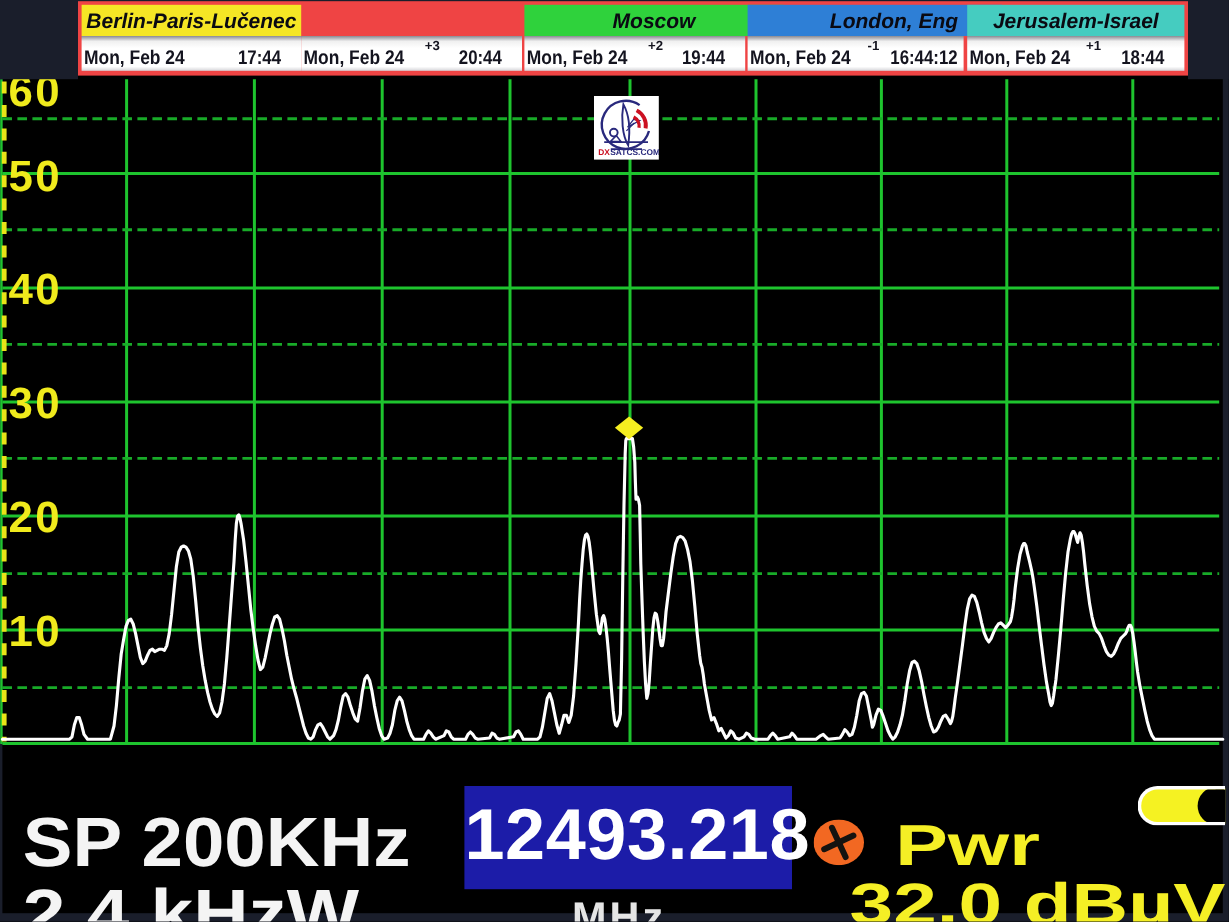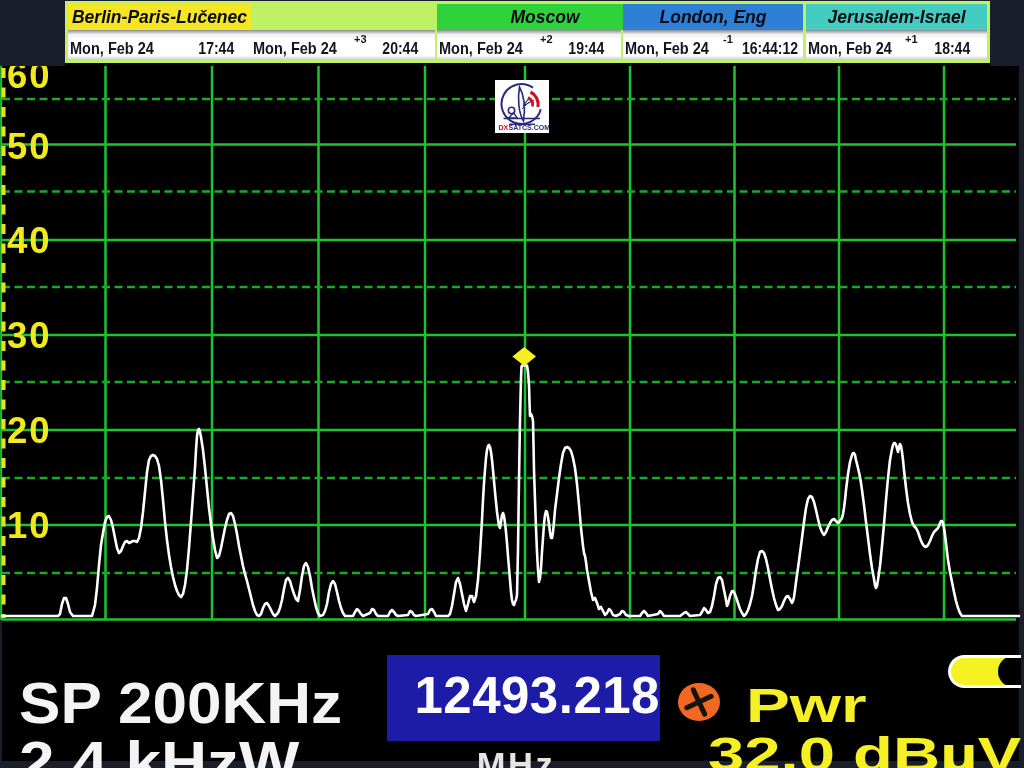--- a/index.html
+++ b/index.html
@@ -68,25 +68,25 @@
       450,614 452,606 454,594 456,582 458,578 460,584 462,594 464,604 466,611 468,604 470,596 472,596 474,602 476,596 478,580 480,553 482,520 483,500 484,483 485,470 486,458 487,450 488,446 489,445 490,447 491,452 492,460 493,470 495,492 497,512 499,526 500,528 501,522 502,515 503,513 504,516 505,523 506,532 507,543 508,556 509,568 510,580 511,592 512,600 513,604 514,605 515,602 516,600 517,595 518,550 519,480 520,420 521,378 521.5,367 522,365.5 527,365.5 528,372 529,385 529.5,402 530,416 531,414 532,416 533,421 533.5,444 534,470 535,500 536,528 537,552 538,570 539,582 540,578 541,568 542,552 543,538 544,524 545,515 546,511 547,512 548,517 549,524 550,532 551,538 552,538 553,532 554,522 555,510 557,494 559,478 561,464 563,453 565,448 567,447 569,448 571,451 573,458 575,468 577,484 579,505 581,528 583,546 584,553 585,556 586,562 587,570 589,581 591,592 593,600 595,598 597,603 599,609 601,607 603,611 605,615 607,613 609,609 611,611 613,615 616,616 620,614 622,611 624,612 626,615 629,616
       640,616 642,613 644,611 646,613 648,616 658,614 660,611 662,613 664,616 680,616 684,613 686,612 688,614 690,616
       700,615 702,612 704,608 706,610 708,613 710,612 712,606 714,596 716,584 718,578 720,577 722,580 724,590 726,600 727,606 728,604 730,596 732,591 734,592 736,597 738,603 740,609 742,613 744,616 746,614 748,610 750,604 752,596 754,584 756,570 758,559 760,552 762,551 764,553 766,559 768,568 770,579 772,589 774,598 776,605 778,610 780,609 782,606 784,601 786,597 788,596 790,599 792,603 793,601 794,597 795,590 796,582 798,568 800,553 802,538 804,522 806,508 808,499 810,496 812,497 814,502 816,510 818,519 820,527 822,532 824,535 826,532 828,527 830,523 832,520 834,519 836,521 838,523 840,521 842,518 843,514 844,508 845,500 846,490 848,474 850,462 852,455 853,453 854,453 855,455 856,460 858,468 860,477 861,483 862,490 864,505 866,522 868,538 870,554 872,568 874,579 875,585 876,588 877,586 878,580 880,566 882,546 884,524 886,500 888,478 890,460 892,449 893,445 894,443 895,443 896,445 898,452 899,447 900,444 901,446 902,452 903,460 904,470 906,488 908,503 910,514 912,522 914,526 916,528 918,532 920,538 922,543 924,546 926,547 928,545 930,541 932,536 934,532 936,530 938,528 939,526 940,523 941,521 942,521 943,523 944,528 945,535 946,543 947,552 948,560 950,572 952,582 954,592 956,601 958,608 960,613 962,616 1019,616"></polyline>
 
     <polygon points="524.2,347 536,356.5 524.2,366 512.4,356.5" fill="#f5ee20"></polygon>
   </svg>
 
   <div class="abs" style="left:0;top:0;width:65px;height:66px;background:#1a1e2b;z-index:5;"></div>
   <div class="abs" style="left:990px;top:0;width:34px;height:66px;background:#1a1e2b;z-index:5;"></div>
 
-  <div class="abs" id="clockbar" style="left:65px;top:1px;width:925px;height:62px;background:#bef264;z-index:5;">
+  <div class="abs" id="clockbar" style="left:65px;top:1px;width:925px;height:62px;background:#ef4444;z-index:5;">
 
     <div class="abs hcell" style="left:3px;width:183px;background:#f5e625;">Berlin-Paris-Lučenec</div>
     <div class="abs hcell" style="left:372px;width:216px;background:#2fd23c;">Moscow</div>
-    <div class="abs hcell" style="left:558px;width:180px;background:#2e7fd6;">London, Eng</div>
+    <div class="abs hcell" style="left:558px;width:180px;background:#2e7fd6;padding-left:32px;">London, Eng</div>
     <div class="abs hcell" style="left:741px;width:181px;background:#45ccc0;">Jerusalem-Israel</div>
 
     <div class="abs dcell" style="left:3px;width:183px;">
       <span class="dd">Mon, Feb 24</span>
       <span class="tt">17:44</span>
     </div>
     <div class="abs dcell" style="left:186px;width:184px;">
       <span class="dd">Mon, Feb 24</span>
       <span class="sup" style="left:103px;">+3</span>
       <span class="tt">20:44</span>
@@ -123,21 +123,21 @@
       <g font-family="Liberation Sans, sans-serif" font-size="7" font-weight="bold">
         <text x="3.5" y="49.5" fill="#cc1122">DX</text>
         <text x="13.5" y="49.5" fill="#29297d">SATCS.COM</text>
       </g>
     </svg>
   </div>
 
   <div class="abs" id="bottominfo" style="left:0;top:0;width:860px;height:768px;z-index:4;margin-top:32px;">
     <div class="abs" style="left:19px;top:637px;font-size:58px;font-weight:bold;color:#f4f4f4;white-space:nowrap;transform:scaleX(1.07);transform-origin:left top;">SP 200KHz</div>
     <div class="abs" style="left:19px;top:697px;font-size:57px;font-weight:bold;color:#f4f4f4;white-space:nowrap;transform:scaleX(1.12);transform-origin:left top;">2.4 kHzW</div>
-    <div class="abs" style="left:387px;top:623px;width:273px;height:86px;background:#1c1ca8;text-align:right;line-height:81px;font-size:51px;font-weight:bold;color:#ffffff;letter-spacing:0.5px;">12493.218</div>
+    <div class="abs" style="left:387px;top:623px;width:273px;height:86px;background:#1c1ca8;text-align:center;line-height:81px;font-size:60px;font-weight:bold;color:#ffffff;letter-spacing:0.5px;">12493.218</div>
     <div class="abs" style="left:476px;top:714px;width:92px;text-align:center;letter-spacing:2.5px;font-size:34.5px;font-weight:bold;color:#e5e5e5;">MHz.</div>
 
     <svg class="abs" style="left:678px;top:651px;" width="42" height="38" viewBox="0 0 42 38">
       <ellipse cx="21" cy="19" rx="21" ry="19" fill="#f26822"></ellipse>
       <g stroke="#151310" stroke-width="5" stroke-linecap="round" transform="rotate(20 21 19)">
         <line x1="11.5" y1="9.5" x2="30.5" y2="28.5"></line>
         <line x1="30.5" y1="9.5" x2="11.5" y2="28.5"></line>
       </g>
     </svg>
     <div class="abs" style="left:746px;top:646px;font-size:48px;font-weight:bold;color:#f5ef25;white-space:nowrap;transform:scaleX(1.37);transform-origin:left top;">Pwr</div>

